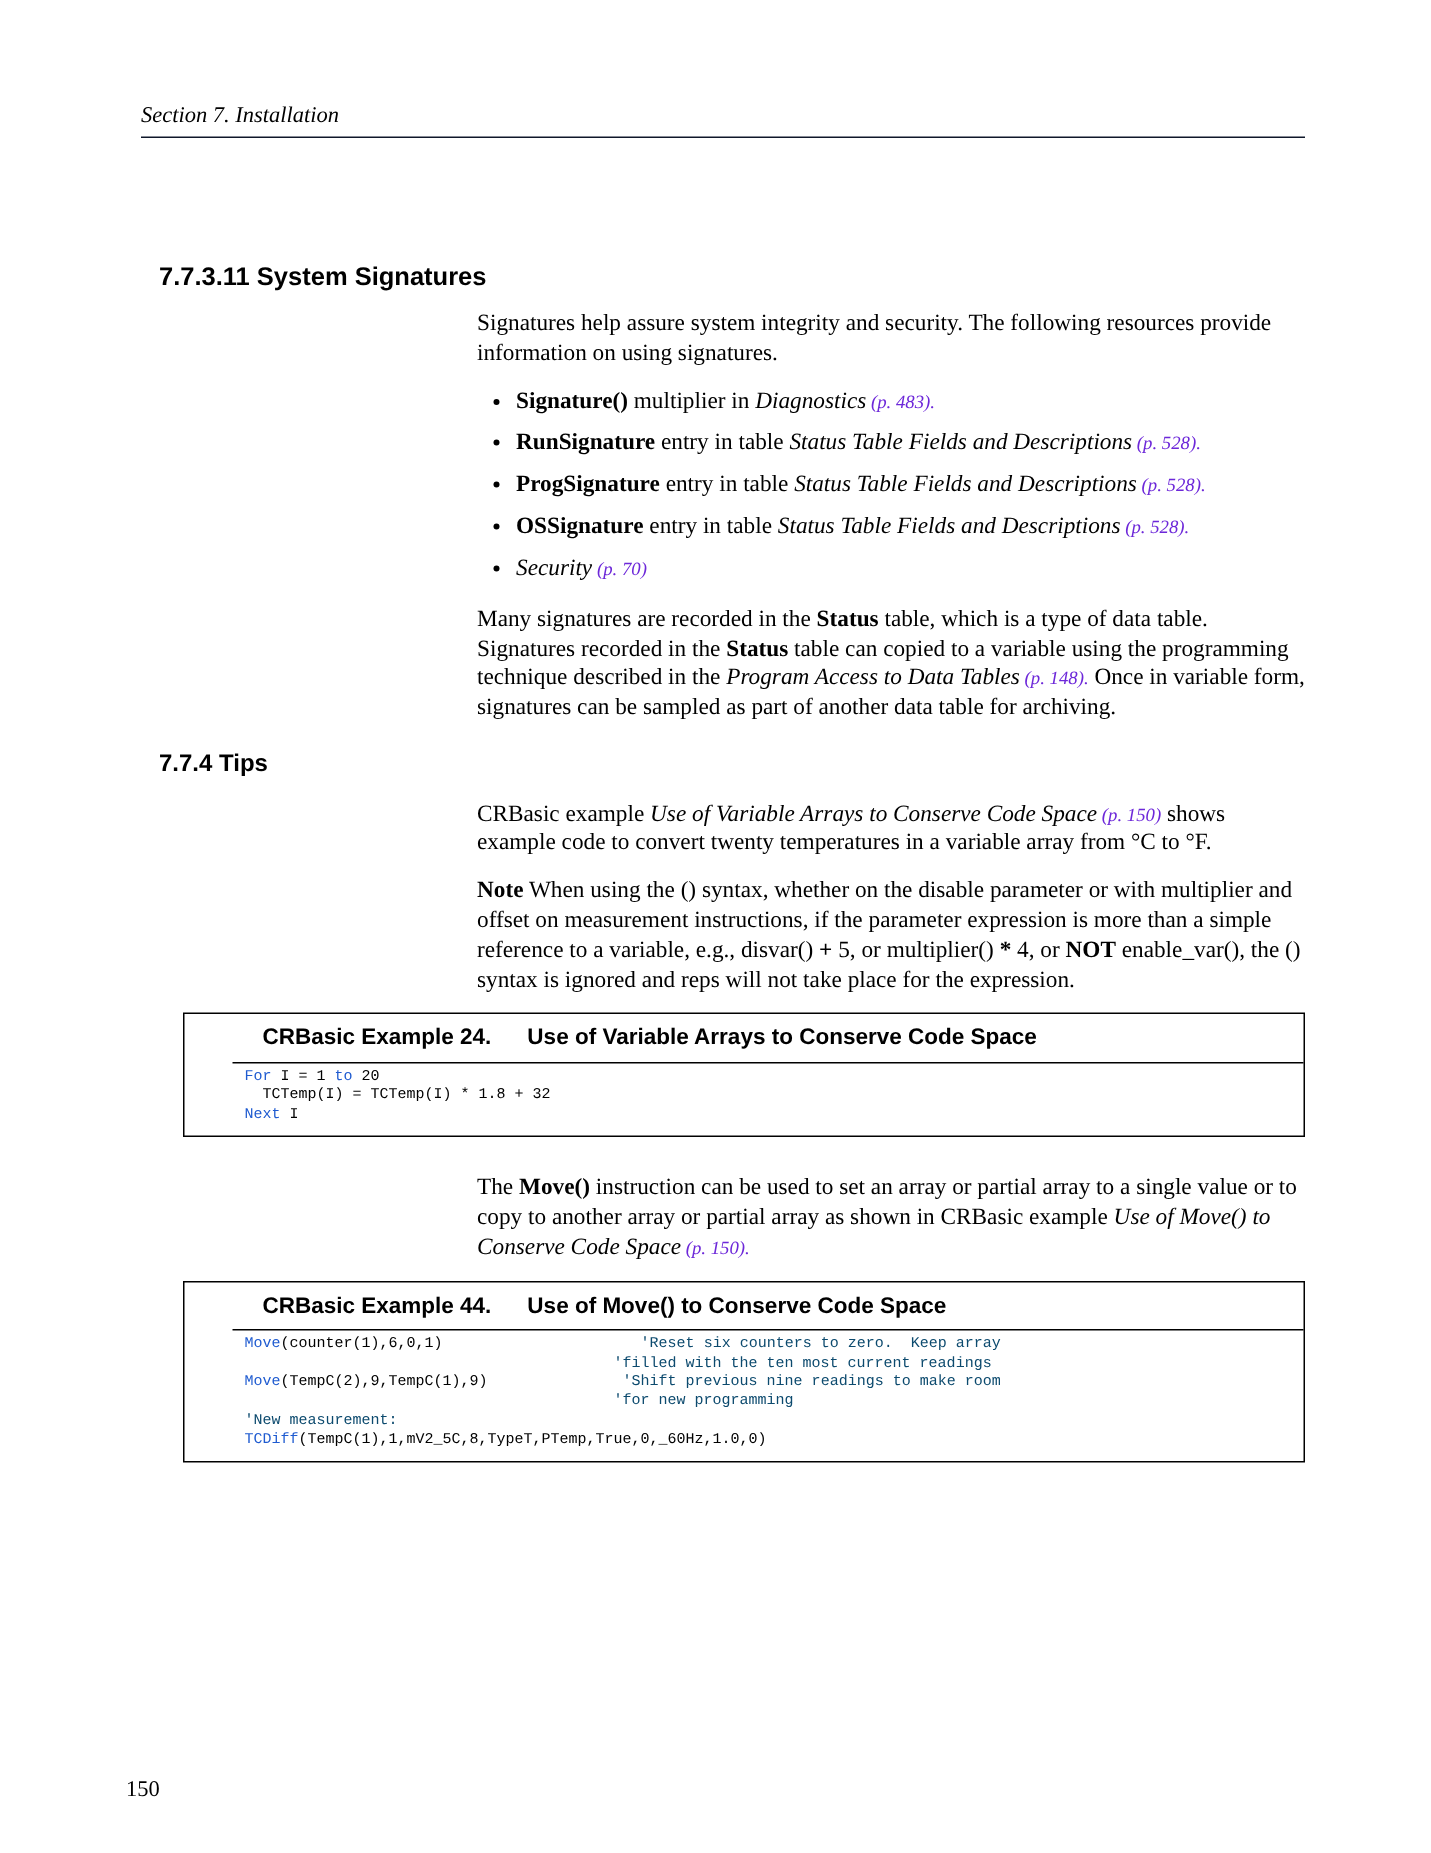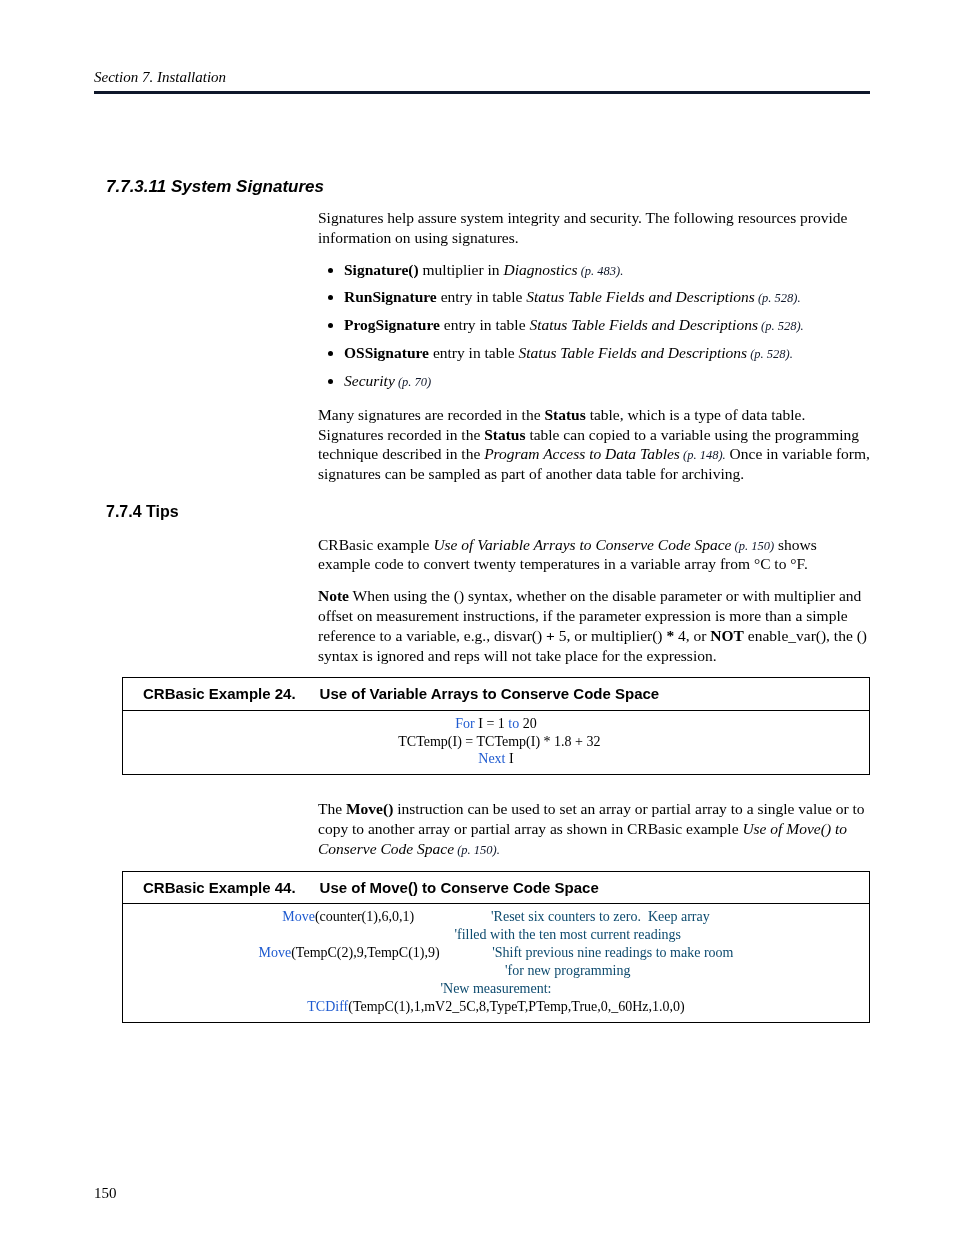--- a/index.html
+++ b/index.html
@@ -1,33 +1,33 @@
 <!DOCTYPE html>
 <html><head>
 <meta charset="utf-8">
 <style>
   html,body{margin:0;padding:0;background:#fff;color:#000;}
   .page{width:954px;height:1235px;box-sizing:border-box;padding:68px 84px 40px 94px;font-family:"Times New Roman",Times,serif;font-size:15.5px;line-height:1.28;position:relative;}
-  .running-head{font-style:italic;font-size:15px;border-bottom:3px solid #0f172a;padding-bottom:4px;margin-bottom:82px;}
+  .running-head{font-style:italic;font-size:15px;border-bottom:1px solid #0f172a;padding-bottom:4px;margin-bottom:82px;}
   .col{margin-left:224px;}
   h2.sec{font-family:Arial,Helvetica,sans-serif;font-weight:bold;font-size:16px;margin:0 0 12px 12px;}
-  h3.sub{font-family:Arial,Helvetica,sans-serif;font-weight:bold;font-size:17px;margin:0 0 10px 12px;font-style:italic;}
+  h3.sub{font-family:Arial,Helvetica,sans-serif;font-weight:bold;font-size:17px;margin:0 0 10px 12px;}
   p{margin:0 0 12px 0;}
   ul.bul{margin:6px 0 14px 0;padding-left:22px;}
   ul.bul li{margin:8px 0 8px 4px;}
   .b{font-weight:bold;}
   .i{font-style:italic;}
-  .lnk{color:#0f172a;font-style:italic;font-size:12.5px;}
-  .codebox{border:1px solid #000;margin:12px 0 24px 28px;background:#fff;}
+  .lnk{color:#6d28d9;font-style:italic;font-size:12.5px;}
+  .codebox{border:1px solid #000;margin:12px 0 24px 28px;background:#fff;padding-left:32px;}
   .codebox .titlebar{border-bottom:1px solid #000;padding:6px 20px;font-family:Arial,Helvetica,sans-serif;font-weight:bold;font-size:15px;}
   .codebox .titlebar .lbl{margin-right:24px;}
-  .codebox pre{margin:0;padding:4px 8px 6px 8px;font-family:Liberation Serif, serif;font-size:14px;line-height:1.28;white-space:pre;overflow:hidden;text-align:center;}
+  .codebox pre{margin:0;padding:4px 8px 6px 8px;font-family:Liberation Mono, monospace;font-size:10px;line-height:1.28;white-space:pre;overflow:hidden;}
   .kw{color:#1f5bd0;}
   .cm{color:#0c4a6e;}
-  .pagenum{position:absolute;left:94px;bottom:32px;font-size:15px;}
+  .pagenum{position:absolute;left:84px;bottom:32px;font-size:15px;}
 </style>
 </head>
 <body>
 
 <div class="page">
 
   <div class="running-head">Section 7.  Installation</div>
 
   <h3 class="sub">7.7.3.11 System Signatures</h3>
   <div class="col">

